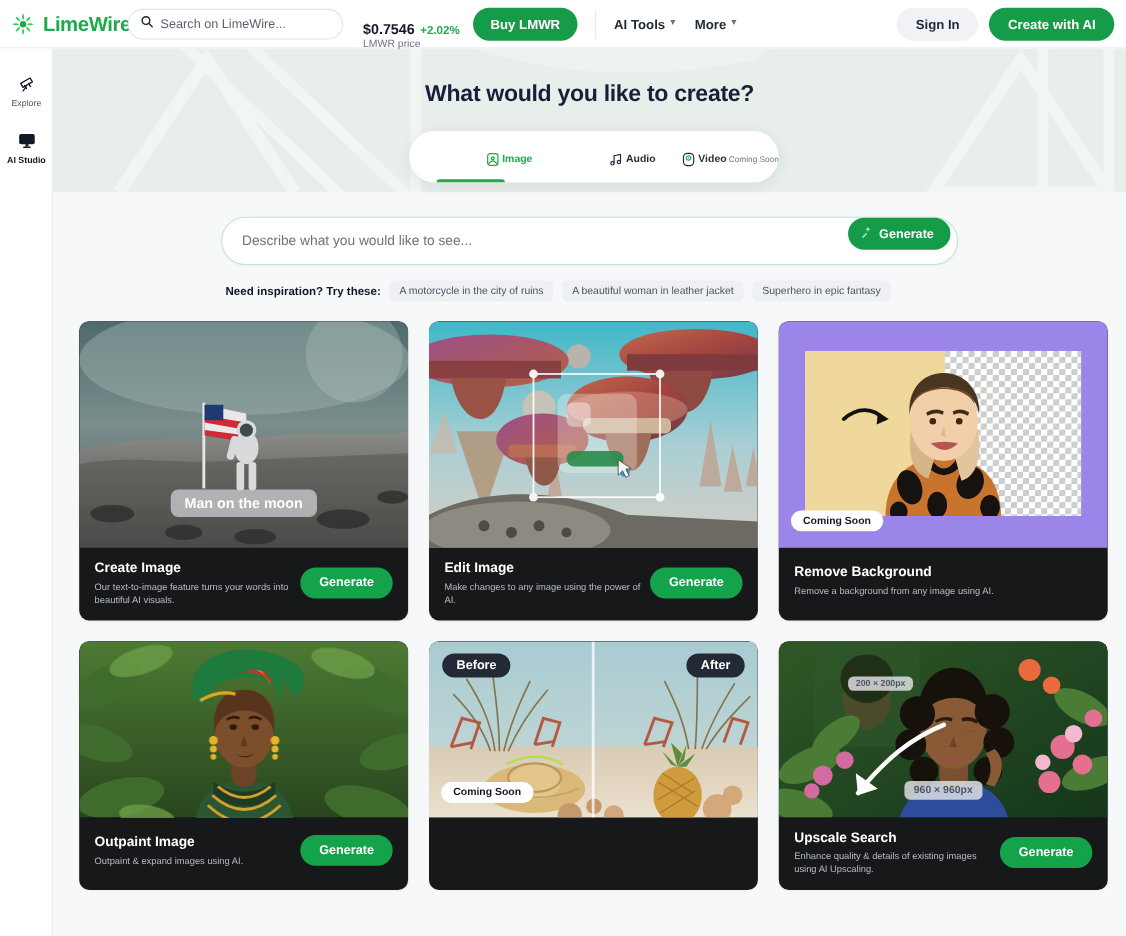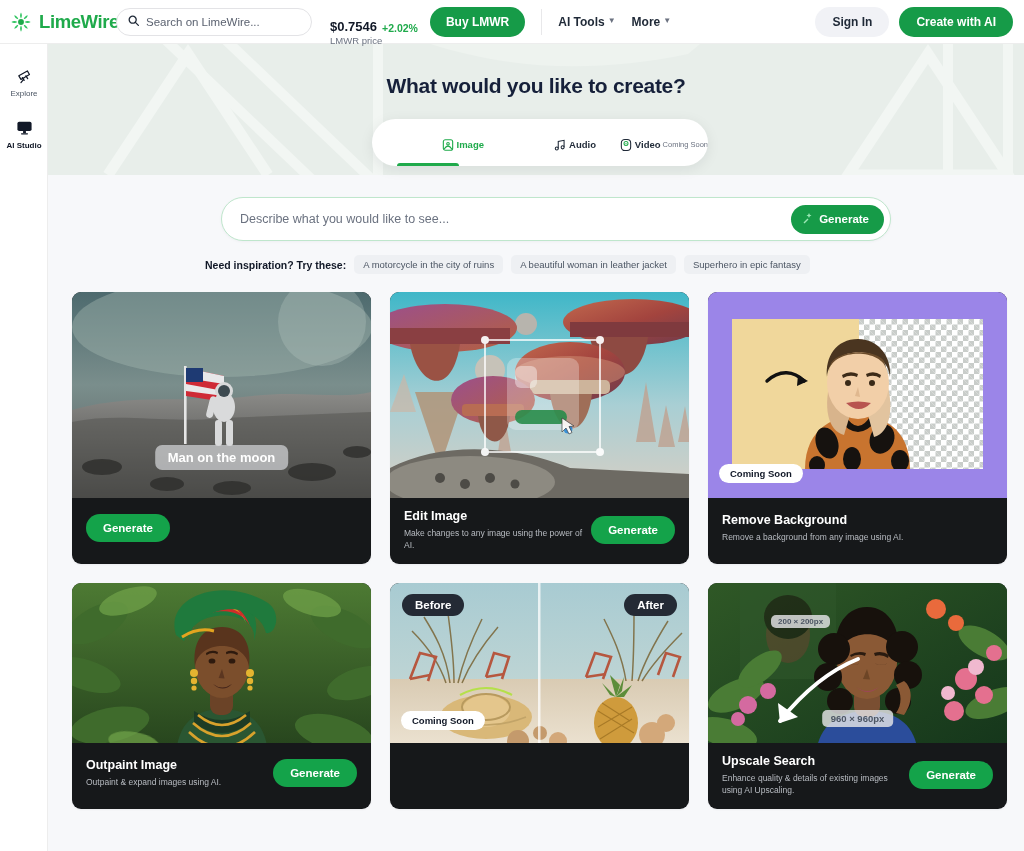--- a/index.html
+++ b/index.html
@@ -108,23 +108,23 @@
   .tab-ico { height: 15px; display: flex; align-items: center; justify-content: center; }
   .tab-lbl { font-size: 9.5px; font-weight: bold; color: #1f2937; }
   .tab.active .tab-lbl { color: #1faa4b; }
   .tab-sub { font-size: 7.5px; color: #6b7280; line-height: 1; }
   .tab-underline {
     position: absolute; bottom: 0; left: 50%; transform: translateX(-50%);
     width: 62px; height: 3.5px; background: #1faa4b; border-radius: 3px 3px 0 0;
   }
   
   .prompt-box {
-    position: absolute; top: 197px; left: 221px; width: 670px; height: 44px;
+    position: absolute; top: 197px; left: 201px; width: 670px; height: 44px;
     background: #fff; border: 1px solid #bfe6cc; border-radius: 999px;
-    display: flex; align-items: center; padding: 0 6px 0 18px; z-index: 10;
+    display: flex; padding: 0 6px 0 18px; z-index: 10;
     box-shadow: 0 1px 3px rgba(16,24,40,0.04);
   }
   .prompt-input {
     flex: 1; border: none; outline: none; background: transparent;
     font-family: "Liberation Sans", sans-serif; font-size: 12.5px; color: #111827;
   }
   .prompt-input::placeholder { color: #6b7280; }
   .gen-pill {
     height: 29px; padding: 0 15px 0 11px; border-radius: 999px;
     background: #169b48; color: #fff; border: none; cursor: pointer;
@@ -387,20 +387,24 @@
           <circle cx="152" cy="99" r="9"></circle>
           <rect x="143" y="128" width="7" height="26" rx="3"></rect>
           <rect x="154" y="128" width="7" height="26" rx="3"></rect>
           <rect x="136" y="104" width="7" height="22" rx="3.5" transform="rotate(14 139 115)"></rect>
         </g>
         <circle cx="152" cy="99" r="6" fill="#3d4a50"></circle>
       </svg>
       <span class="badge-glass" style="left:50%; transform:translateX(-50%); top:153px;">Man on the moon</span>
     </div>
     <div class="card-body">
+      <div class="card-text">
+        <div class="card-title">Create Image</div>
+        <div class="card-desc">Our text-to-image feature turns your words into beautiful AI visuals.</div>
+      </div>
       <button class="card-gen">Generate</button>
     </div>
   </div>
 
   <div class="card">
     <div class="card-img">
       <svg width="299" height="206" viewBox="0 0 299 206" preserveAspectRatio="none">
         <defs>
           <linearGradient id="sky2" x1="0" y1="0" x2="0" y2="1">
             <stop offset="0" stop-color="#3fb7c8"></stop>

